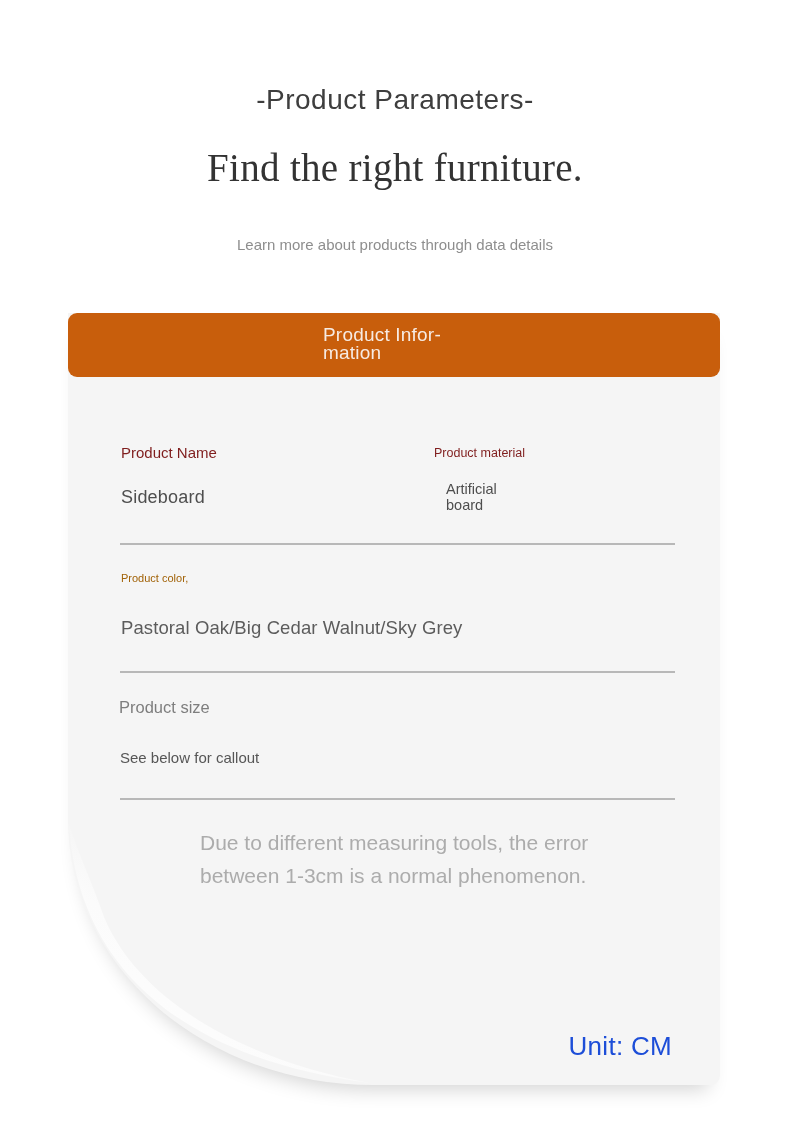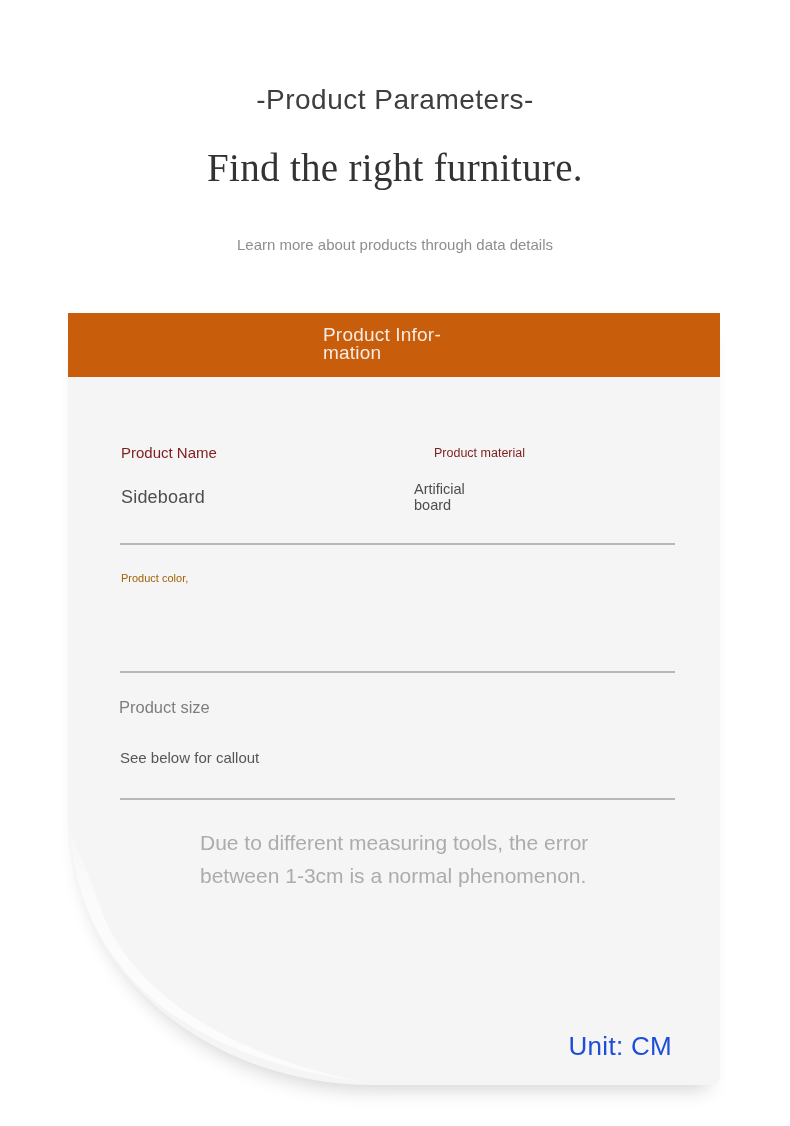--- a/index.html
+++ b/index.html
@@ -50,38 +50,39 @@
     background: #f5f5f5;
     border-bottom-left-radius: 305px 265px;
     border-bottom-right-radius: 8px 10px;
     box-shadow: 0 16px 20px -12px rgba(0,0,0,0.18);
   }
   .card-header {
     position: absolute;
     top: 0; left: 0;
     width: 652px; height: 64px;
     background: #c85e0c;
+    border-radius: 9px;
   }
   .card-header-text {
     margin-left: 255px;
     padding-top: 13px;
     font-size: 19px;
     line-height: 18px;
     color: #f7ebe3;
     letter-spacing: 0.2px;
   }
   .card-header-text span { display: block; }
 
   .lbl  { position: absolute; color: #7f1d1d; white-space: nowrap; }
   .val  { position: absolute; color: #4e4e4e; }
 
   .f1l { left: 53px;  top: 131px; font-size: 15px; }
   .f1v { left: 53px;  top: 174px; font-size: 18px; letter-spacing: 0.2px; }
   .f2l { left: 366px; top: 133px; font-size: 12.5px; }
-  .f2v { left: 346px; top: 169px; font-size: 14.5px; line-height: 15.5px; width: 80px; }
+  .f2v { left: 378px; top: 169px; font-size: 14.5px; line-height: 15.5px; width: 80px; }
   .f3l { left: 53px;  top: 259px; font-size: 11px; color: #a16207; }
   .f3v { left: 53px;  top: 304px; font-size: 18.5px; color: #5c5c5c; white-space: nowrap; letter-spacing: 0.1px; }
   .f4l { left: 51px;  top: 385px; font-size: 16.5px; color: #7e7e7e; }
   .f4v { left: 52px;  top: 436px; font-size: 15px; color: #565656; }
 
   .divider {
     position: absolute;
     left: 52px;
     width: 555px;
     height: 1.5px;
@@ -135,20 +136,21 @@
 
     <div class="lbl f1l">Product Name</div>
     <div class="val f1v">Sideboard</div>
 
     <div class="lbl f2l">Product material</div>
     <div class="val f2v">Artificial board</div>
 
     <div class="divider div1"></div>
 
     <div class="lbl f3l">Product color,</div>
+    <div class="val f3v">Pastoral Oak/Big Cedar Walnut/Sky Grey</div>
 
     <div class="divider div2"></div>
 
     <div class="lbl f4l">Product size</div>
     <div class="val f4v">See below for callout</div>
 
     <div class="divider div3"></div>
 
     <div class="note">Due to different measuring tools, the error between 1-3cm is a normal phenomenon.</div>
 

